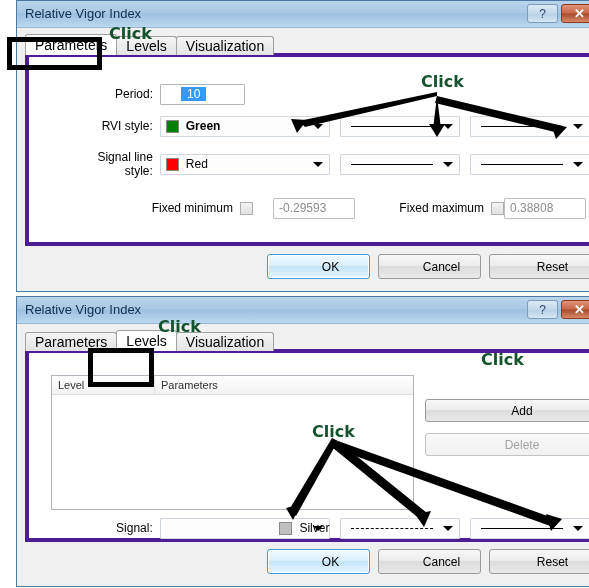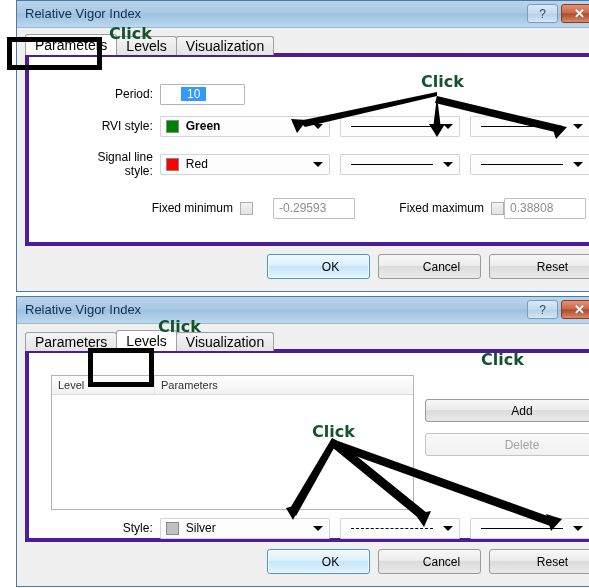--- a/index.html
+++ b/index.html
@@ -396,22 +396,22 @@
       <div class="lv-head">
         <div class="lv-col" style="width:103px;">Level</div>
         <div class="lv-col" style="width:258px;border-right:none;">Parameters</div>
       </div>
     </div>
 
     <div class="btn sidebtn" style="left:396px;top:22px;">Add</div>
     <div class="btn sidebtn disabled" style="left:396px;top:56px;">Delete</div>
 
     <div class="row" style="top:164px;">
-      <div class="lbl" style="width:131px;">Style:</div>
-      <div class="field combo" style="width:171px;">
+      <div class="lbl" style="width:131px;">Signal:</div>
+      <div class="field combo" style="width:171px;justify-content:flex-end;">
         <span class="swatch" id="sw-level" style="background: rgb(192, 192, 192);"></span>
         <span class="combo-label">Silver</span>
         <span class="arrow"></span>
       </div>
       <div class="field combo" style="width:120px;margin-left:10px;">
         <span class="lineprev dashed"></span>
         <span class="arrow"></span>
       </div>
       <div class="field combo" style="width:120px;margin-left:10px;">
         <span class="lineprev solid"></span>

